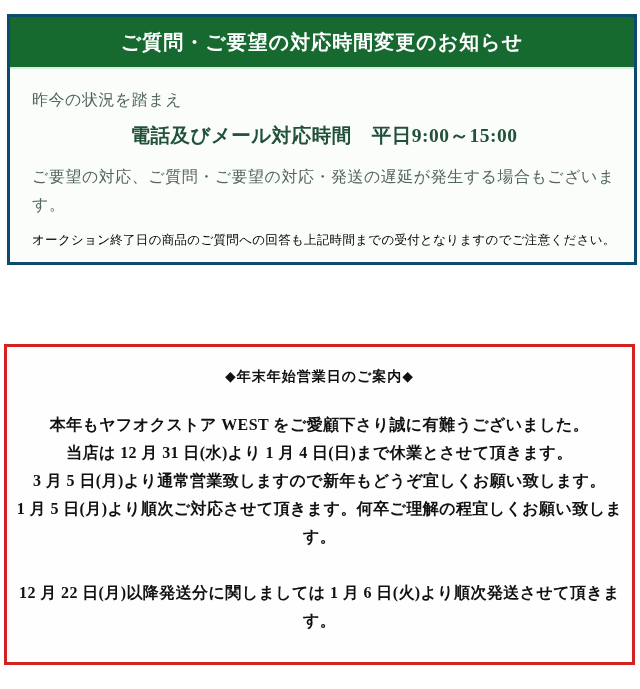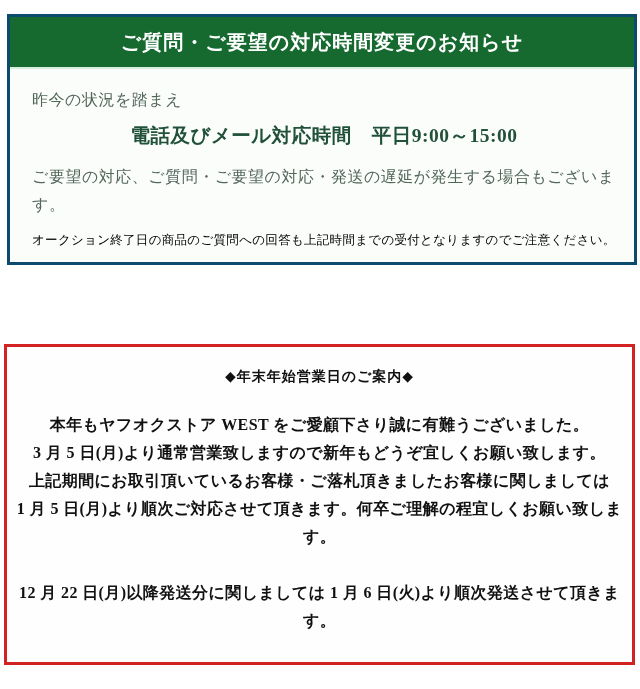--- a/index.html
+++ b/index.html
@@ -107,22 +107,22 @@
       <div class="hours-highlight">電話及びメール対応時間　平日9:00～15:00</div>
       <div class="detail-line">ご要望の対応、ご質問・ご要望の対応・発送の遅延が発生する場合もございます。</div>
       <div class="green-note">オークション終了日の商品のご質問への回答も上記時間までの受付となりますのでご注意ください。</div>
     </div>
   </section>
 
   <section class="red-panel">
     <div class="red-title">◆年末年始営業日のご案内◆</div>
     <div class="red-paragraph">
       <div class="holiday-line">本年もヤフオクストア WEST をご愛顧下さり誠に有難うございました。</div>
+      <div class="holiday-line">当店は 12 月 31 日(水)より 1 月 4 日(日)まで休業とさせて頂きます。</div>
       <div class="holiday-line">3 月 5 日(月)より通常営業致しますので新年もどうぞ宜しくお願い致します。</div>
-      <div class="holiday-line">上記期間にお取引頂いているお客様・ご落札頂きましたお客様に関しましては</div>
       <div class="holiday-line">1 月 5 日(月)より順次ご対応させて頂きます。何卒ご理解の程宜しくお願い致します。</div>
     </div>
     <div class="red-paragraph second">
       <div class="holiday-line">12 月 22 日(月)以降発送分に関しましては 1 月 6 日(火)より順次発送させて頂きます。</div>
     </div>
   </section>
 
 </div>
 
 </body></html>

